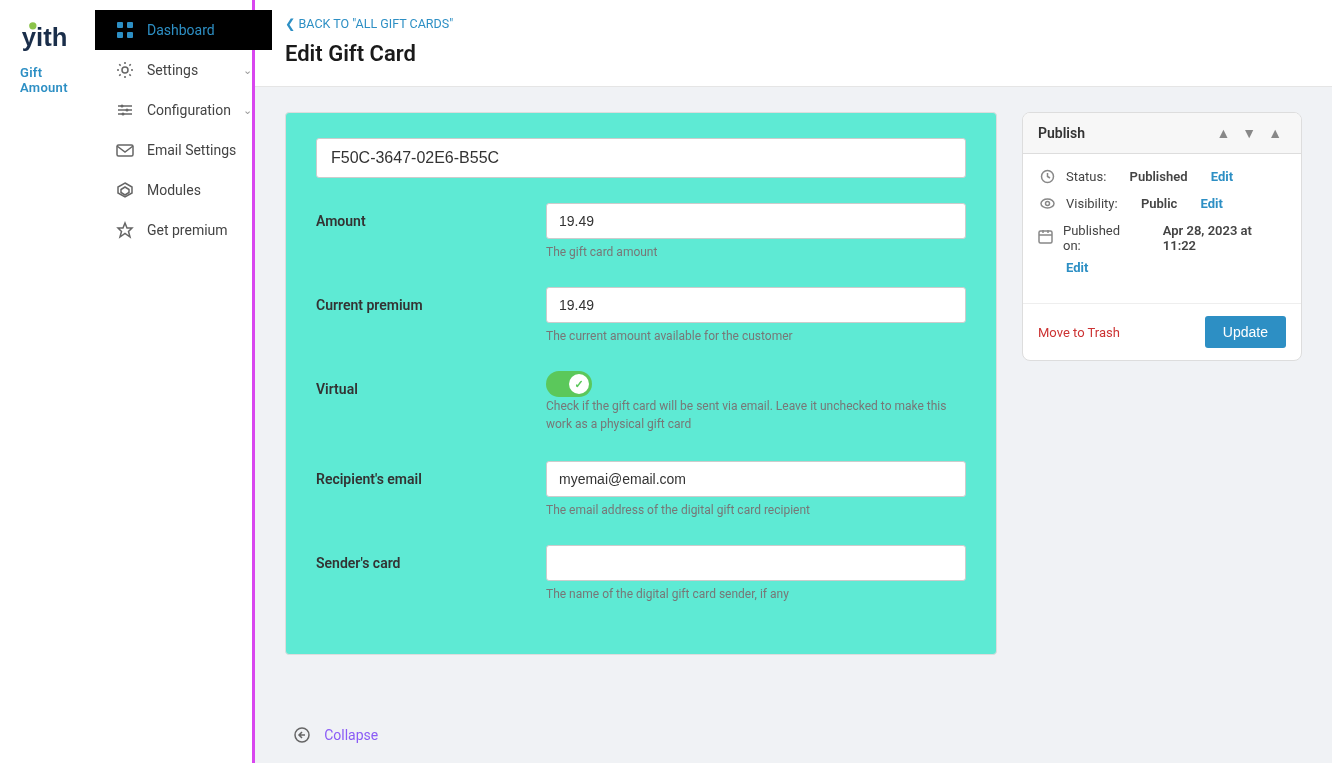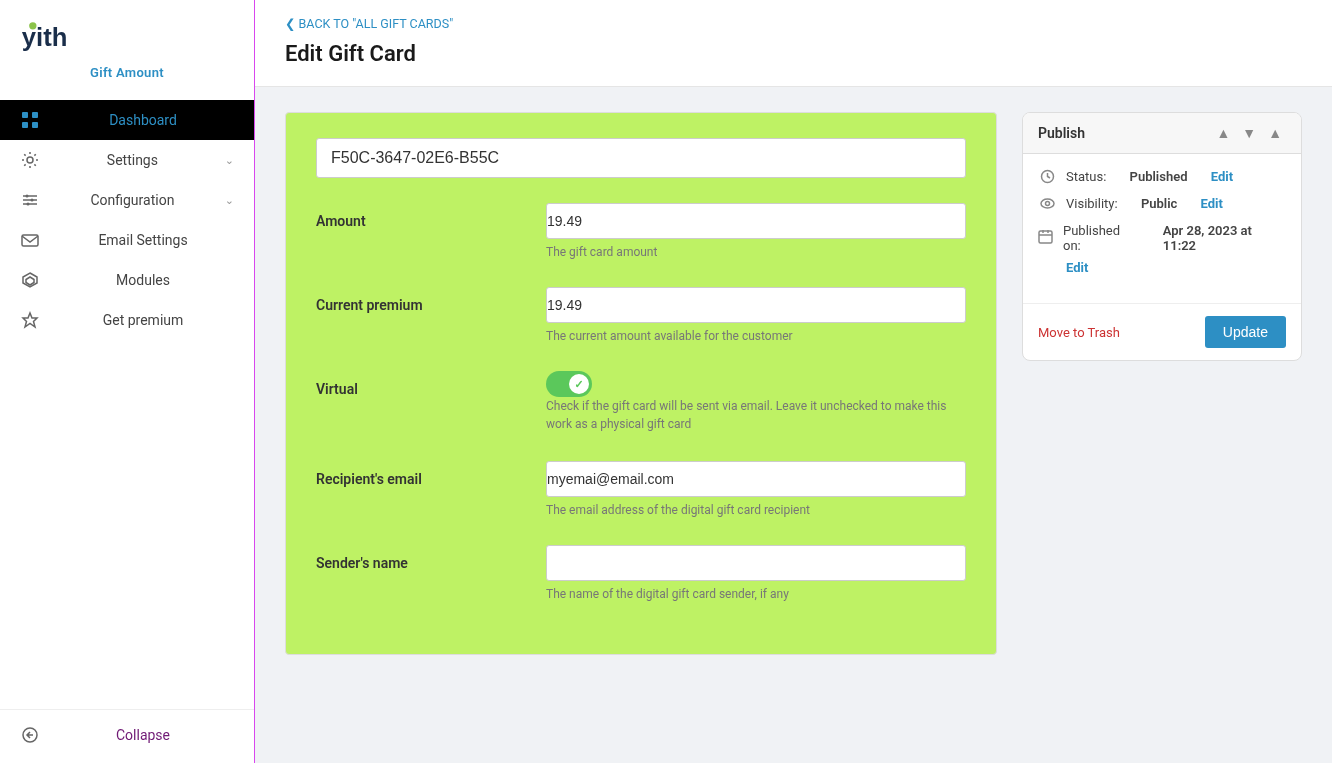--- a/index.html
+++ b/index.html
@@ -5,23 +5,21 @@
     * { box-sizing: border-box; margin: 0; padding: 0; }
     body { font-family: -apple-system, BlinkMacSystemFont, 'Segoe UI', Roboto, sans-serif; background: #f0f2f5; display: flex; height: 763px; overflow: hidden; }
 
     
     .sidebar {
       width: 255px;
       min-width: 255px;
       background: #fff;
       height: 100%;
       display: flex;
-      flex-direction: column;
-      border-right: 1px solid #d946ef;
-      text-align: center;
+      border-right: 3px solid #d946ef;
     }
 
     .sidebar-logo {
       padding: 18px 20px 10px 20px;
       display: flex;
       flex-direction: column;
     }
 
     .logo-svg {
       width: 55px;
@@ -70,21 +68,21 @@
     .nav-item.active .nav-icon { color: #2d8fc4; }
 
     .nav-item .nav-label { flex: 1; }
 
     .nav-item .chevron {
       font-size: 11px;
       color: #999;
     }
 
     .nav-item.collapse-item {
-      color: #701a75;
+      color: #8b5cf6;
       margin-top: auto;
     }
 
     
     .main {
       flex: 1;
       height: 100%;
       overflow-y: auto;
       background: #f0f2f5;
     }
@@ -115,21 +113,21 @@
     .content-area {
       padding: 25px 30px;
       display: flex;
       gap: 25px;
       align-items: flex-start;
     }
 
     
     .form-panel {
       flex: 1;
-      background: #bef264;
+      background: #5eead4;
       border: 1px solid #ddd;
       border-radius: 4px;
       padding: 25px 30px;
     }
 
     .gift-card-code-input {
       width: 100%;
       padding: 10px 14px;
       font-size: 16px;
       font-weight: 500;
@@ -155,21 +153,21 @@
       color: #333;
       padding-top: 10px;
     }
 
     .form-field {
       flex: 1;
     }
 
     .form-input {
       width: 100%;
-      padding: 9px 0;
+      padding: 9px 12px;
       border: 1px solid #ccc;
       border-radius: 3px;
       font-size: 14px;
       color: #333;
       outline: none;
     }
 
     .form-hint {
       font-size: 12px;
       color: #777;
@@ -500,21 +498,21 @@
       <div class="form-row">
         <label class="form-label">Recipient's email</label>
         <div class="form-field">
           <input class="form-input" type="email" value="myemai@email.com" style="">
           <div class="form-hint">The email address of the digital gift card recipient</div>
         </div>
       </div>
 
       
       <div class="form-row">
-        <label class="form-label">Sender's name</label>
+        <label class="form-label">Sender's card</label>
         <div class="form-field">
           <input class="form-input" type="text" value="" style="">
           <div class="form-hint">The name of the digital gift card sender, if any</div>
         </div>
       </div>
 
     </div>
 
     <div class="publish-panel">
       <div class="publish-header">

